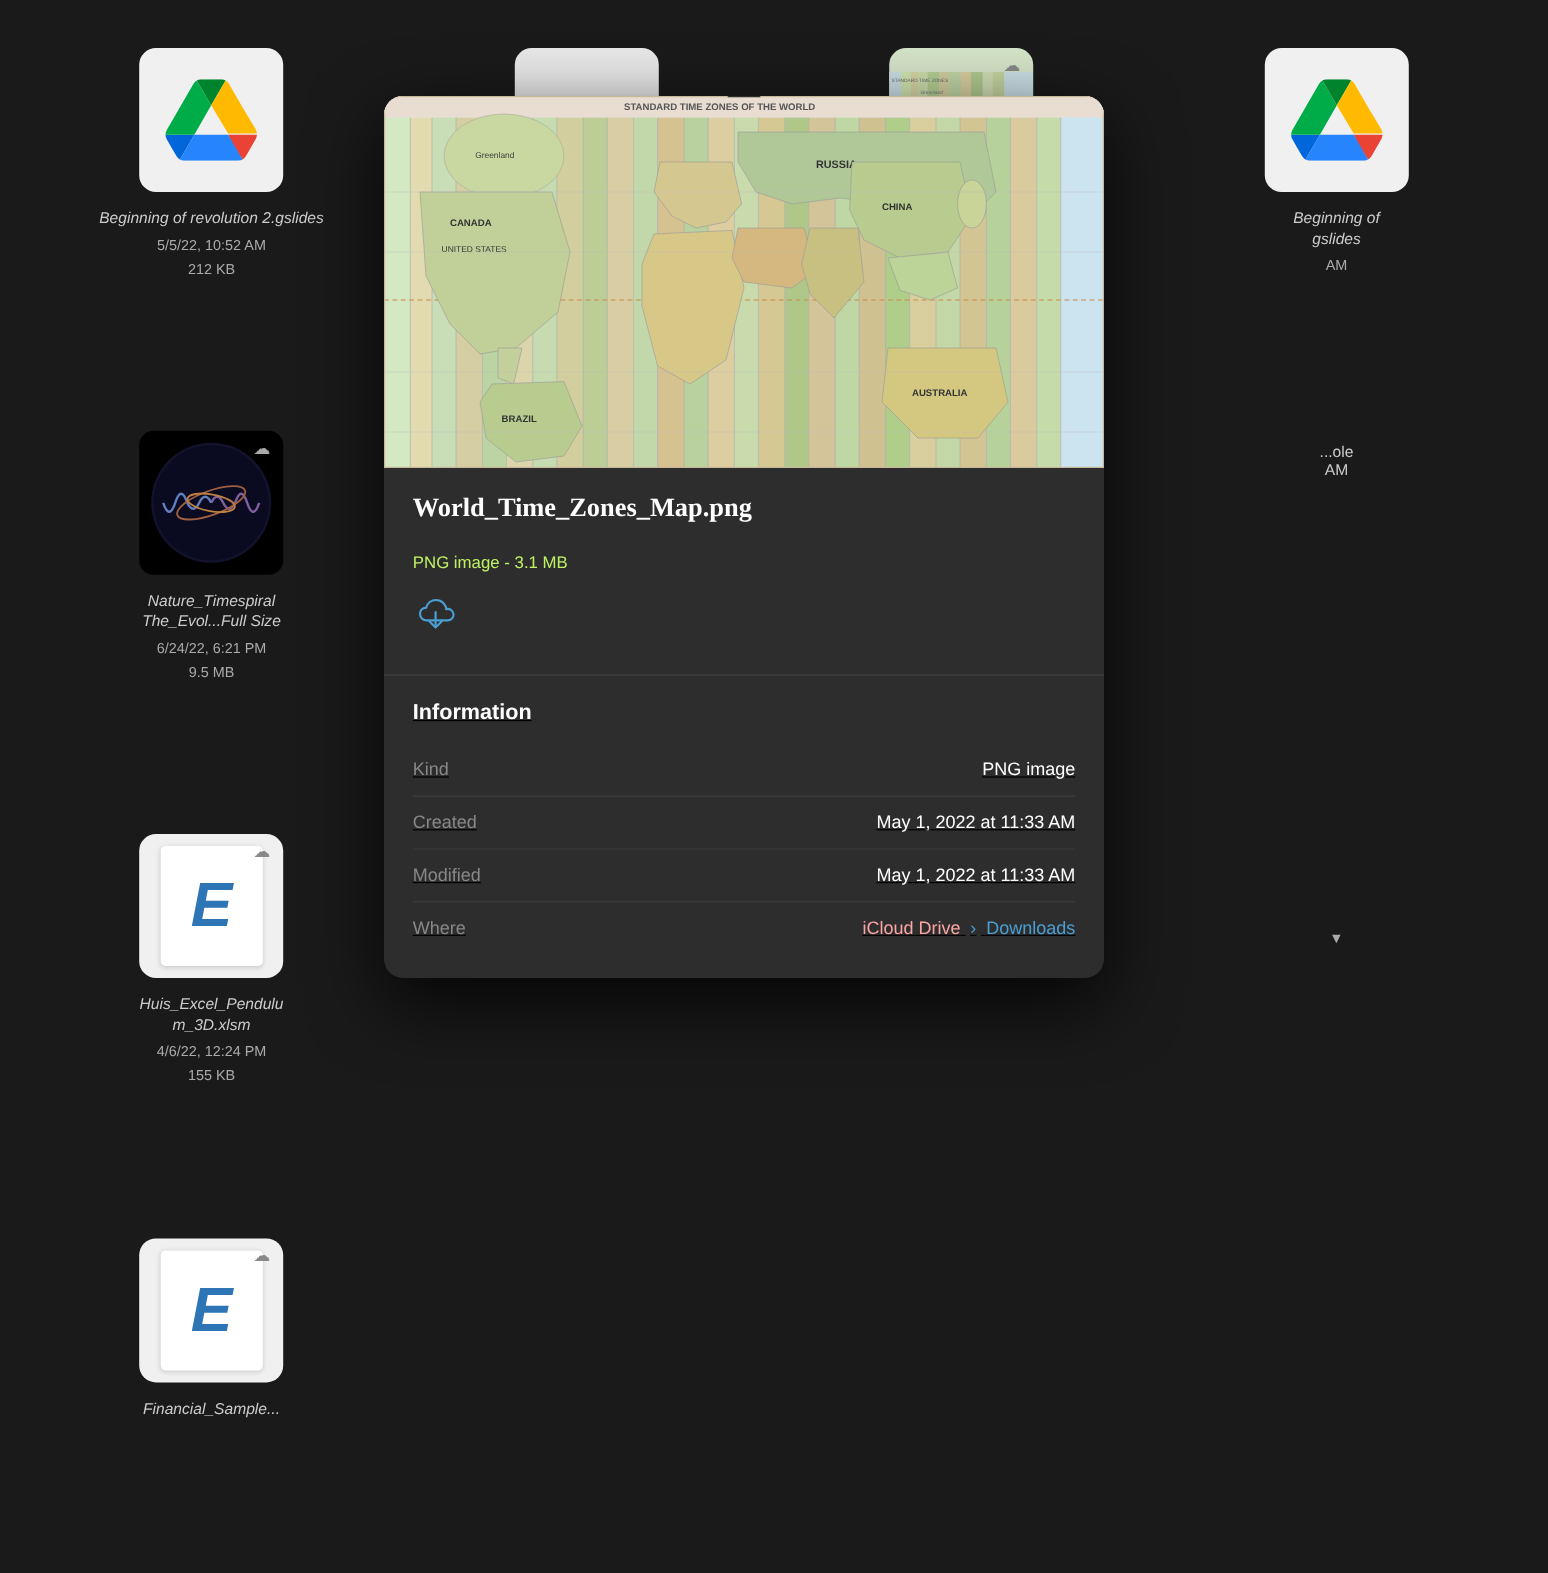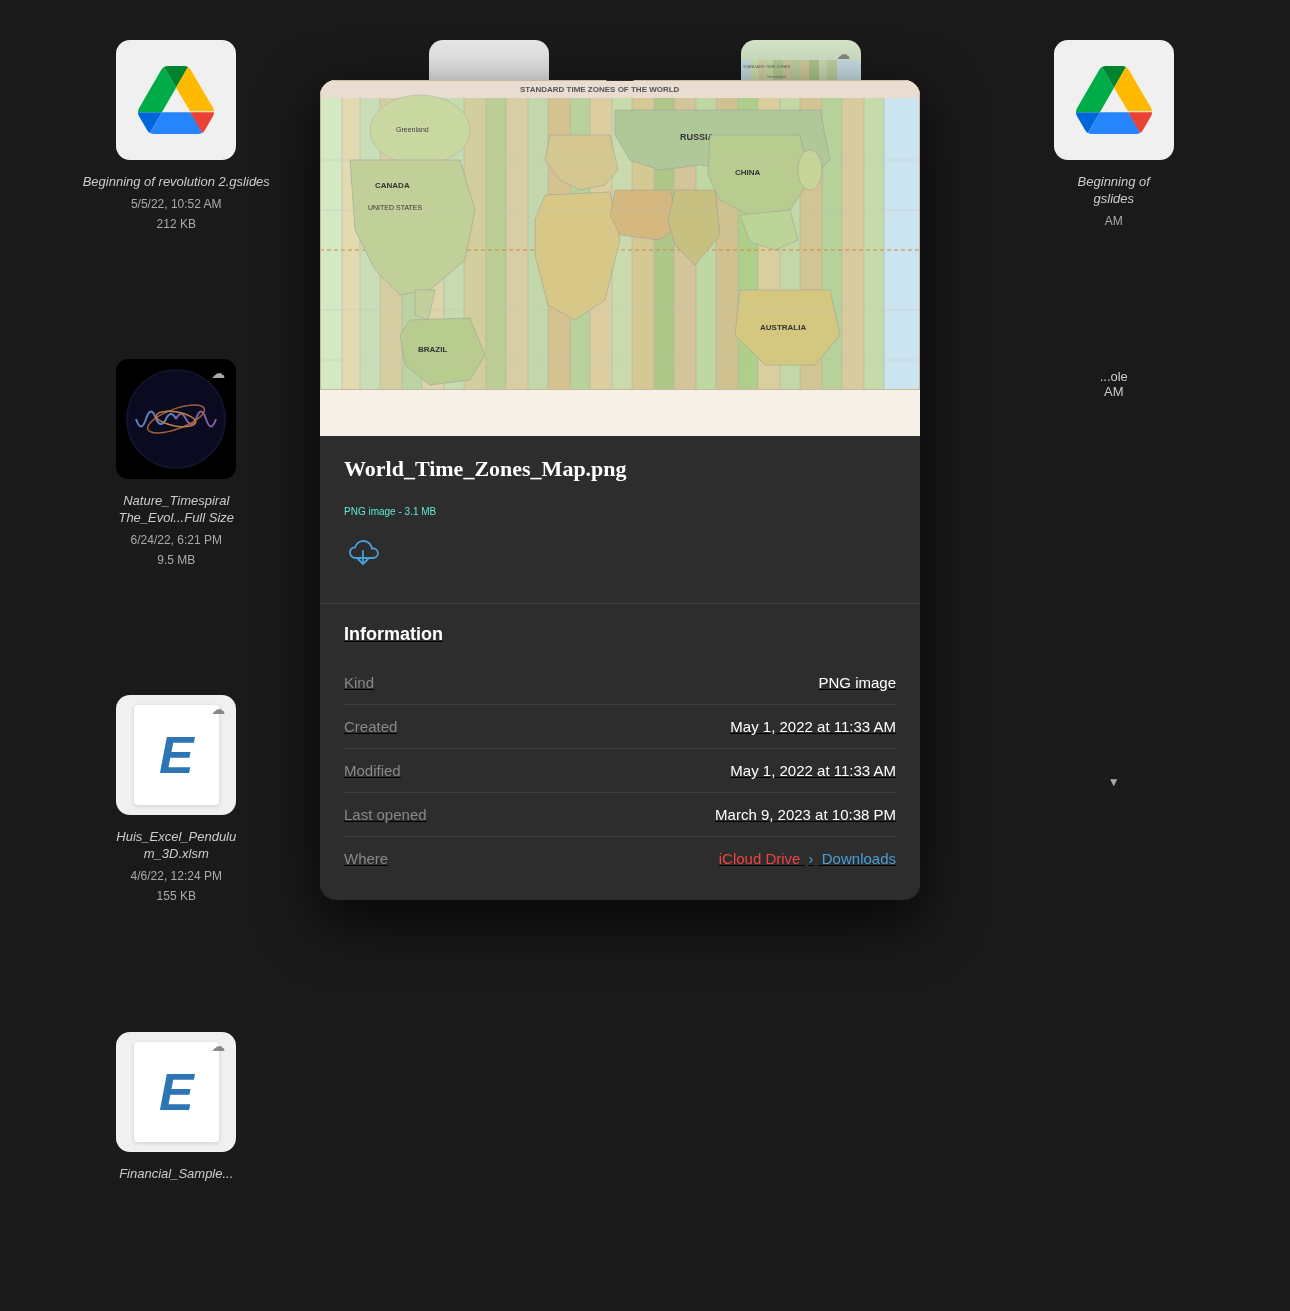--- a/index.html
+++ b/index.html
@@ -139,41 +139,41 @@
       width: 0;
       height: 0;
       border-left: 14px solid transparent;
       border-right: 14px solid transparent;
       border-bottom: 15px solid #2d2d2d;
       z-index: 101;
     }
 
     .quicklook-image {
       width: 100%;
-      height: 356px;
+      height: 310px;
       background: #f5f0e8;
       position: relative;
       overflow: hidden;
     }
 
     .quicklook-info {
       padding: 20px 24px 16px;
     }
 
     .file-title {
       color: #ffffff;
       font-size: 22px;
       font-weight: 600;
       margin-bottom: 4px;
       font-family: Liberation Serif, serif;
     }
 
     .file-subtitle {
-      color: #5eead4;
-      font-size: 10px;
+      color: #bef264;
+      font-size: 14px;
       margin-bottom: 16px;
       margin-top: 24px;
     }
 
     .download-cloud-btn {
       width: 38px;
       height: 38px;
       display: flex;
       align-items: center;
       justify-content: center;
@@ -511,27 +511,23 @@
     <div class="info-row">
       <span class="info-label">Created</span>
       <span class="info-value">May 1, 2022 at 11:33 AM</span>
     </div>
 
     <div class="info-row">
       <span class="info-label">Modified</span>
       <span class="info-value">May 1, 2022 at 11:33 AM</span>
     </div>
 
-    <div class="info-row">
-      <span class="info-label">Last opened</span>
-      <span class="info-value">March 9, 2023 at 10:38 PM</span>
-    </div>
 
     <div class="info-row">
       <span class="info-label">Where</span>
       <span class="info-value link">
-        <span style="color:#ef4444;cursor:pointer;">iCloud Drive</span>
+        <span style="color:#fca5a5;cursor:pointer;">iCloud Drive</span>
         <span style="color:#4a9fd4;margin:0 4px;">›</span>
         <span style="color:#4a9fd4;cursor:pointer;">Downloads</span>
       </span>
     </div>
   </div>
 </div>
 
 </body></html>

